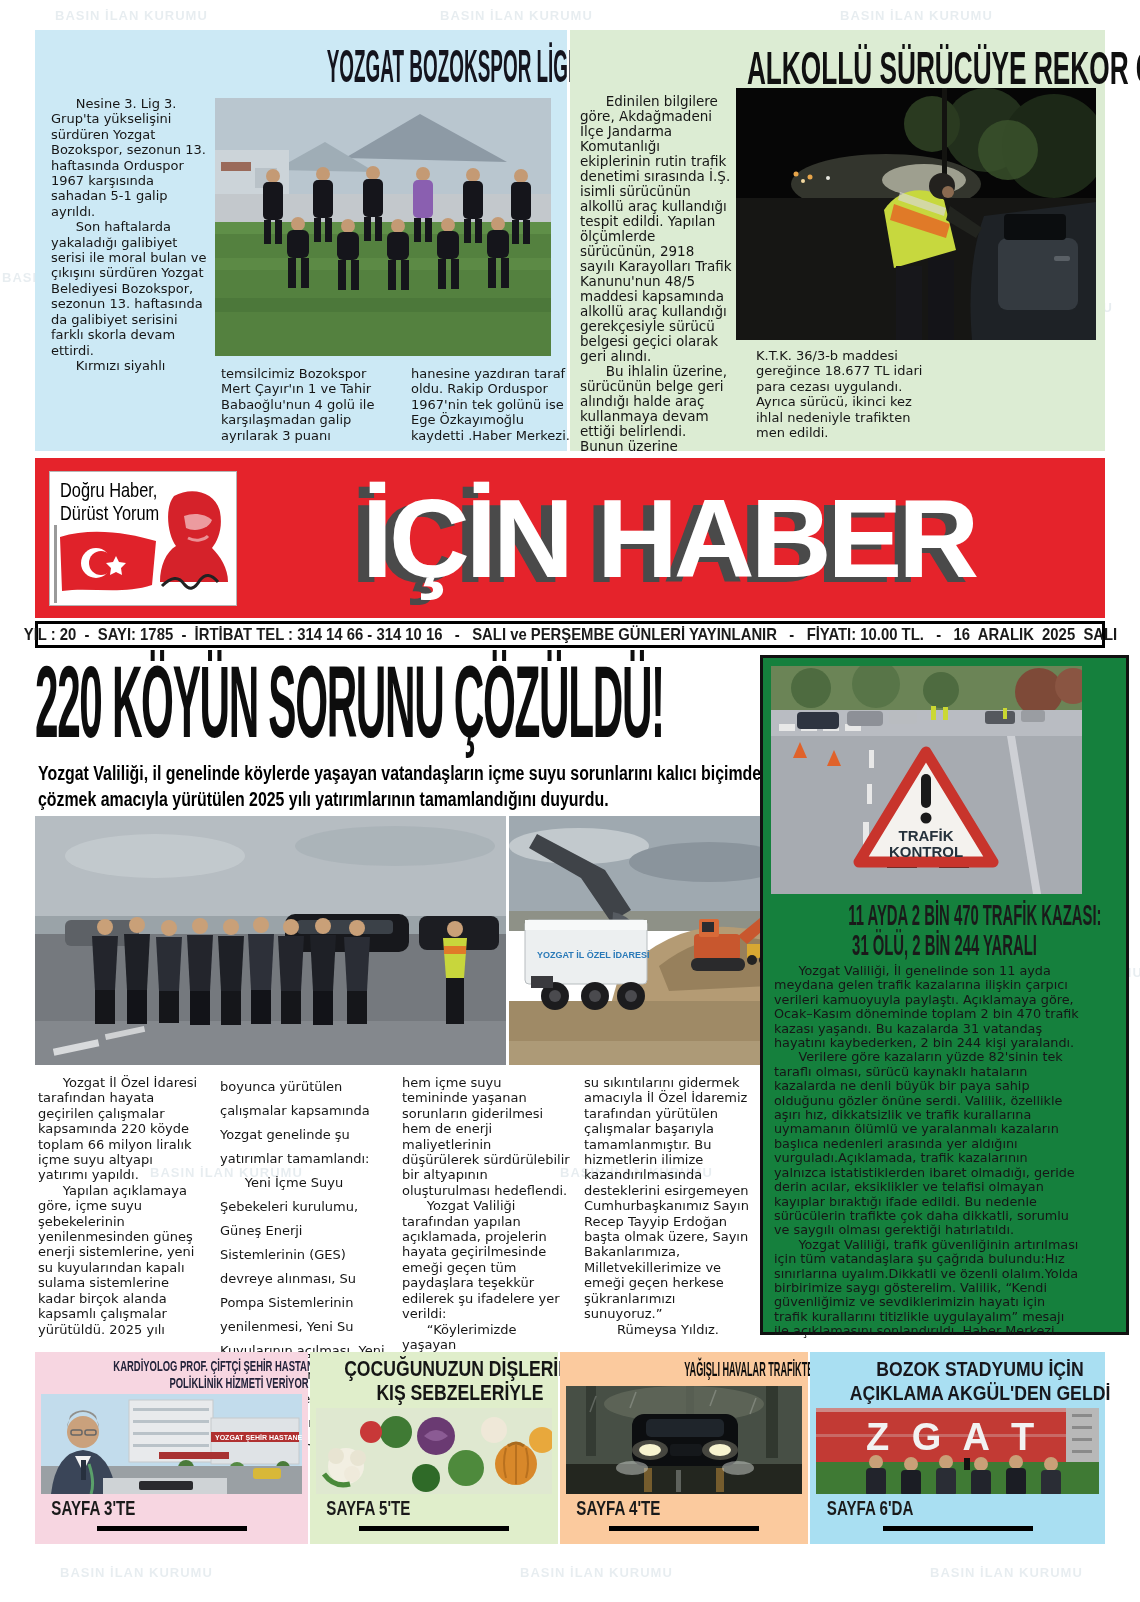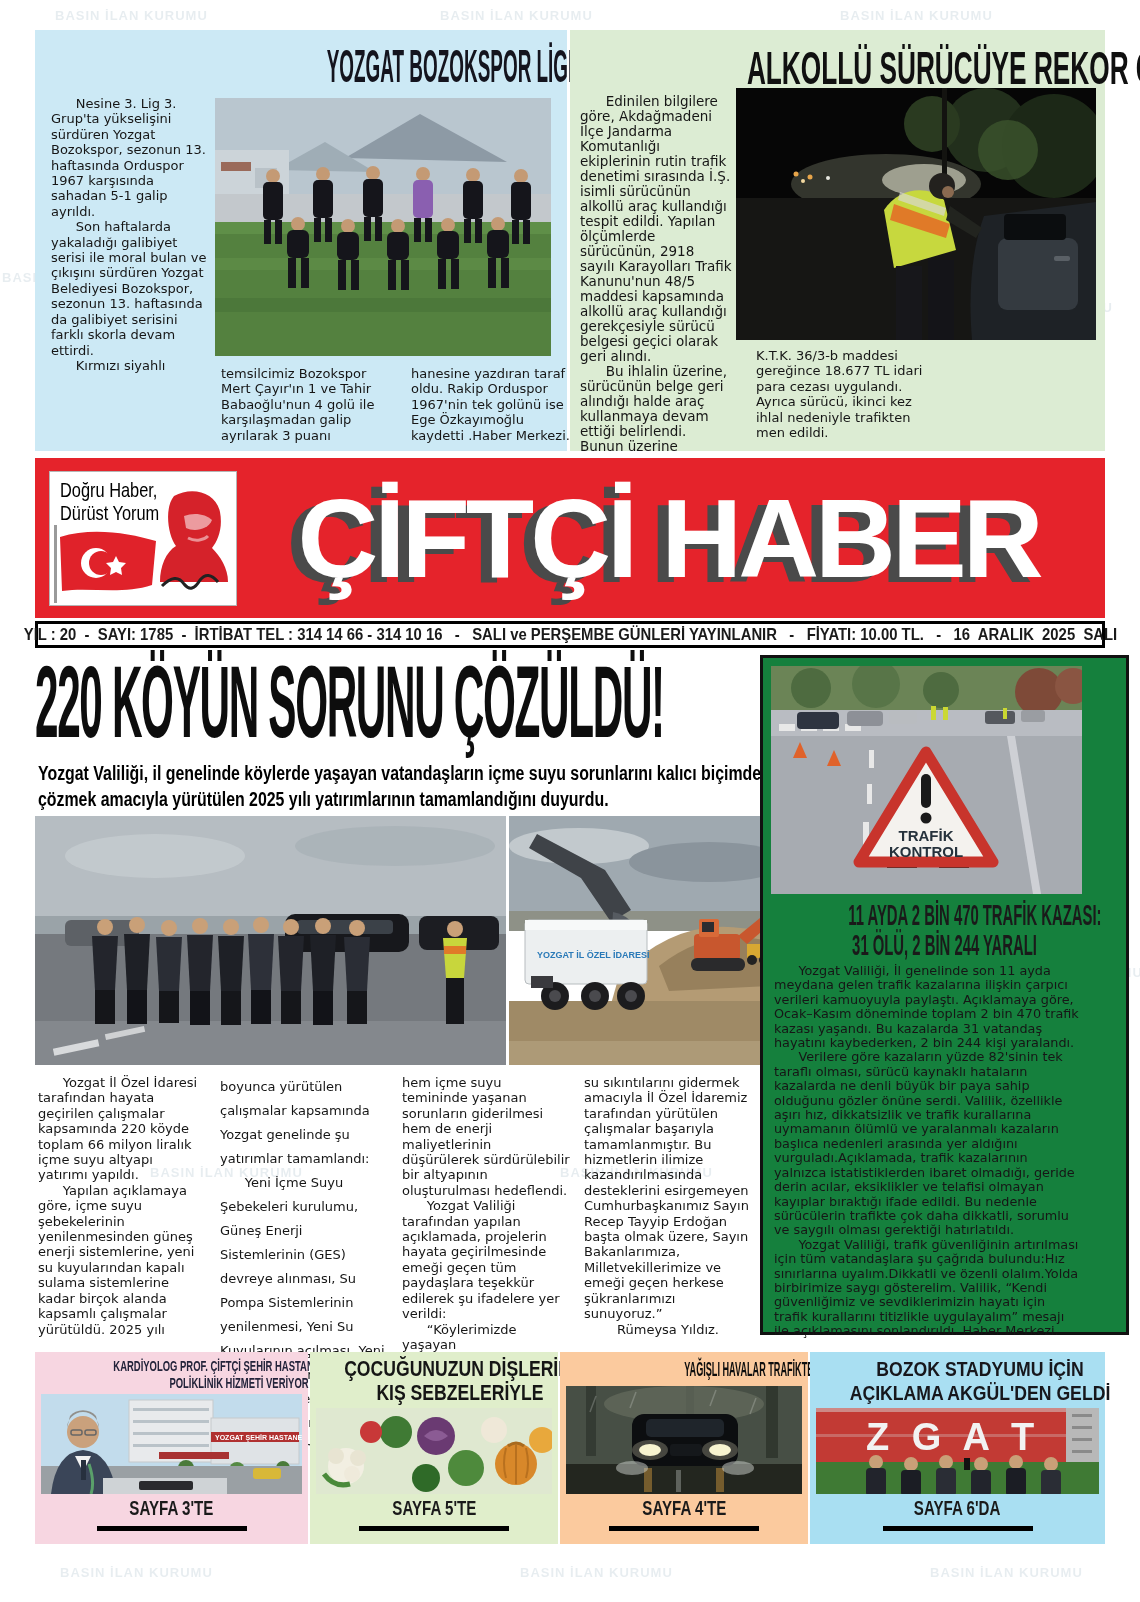--- a/index.html
+++ b/index.html
@@ -33,21 +33,21 @@
      font-family:"Liberation Sans",sans-serif;font-weight:bold;font-size:19.5px;line-height:26px;color:#000}
   
   #trafficBox{left:760px;top:655px;width:369px;height:680px;border:3px solid #111;background:#15803d;box-sizing:border-box}
   #trafficHl{position:absolute;top:242px;width:100%;text-align:center}
   #trafficHl .hl{font-size:28px;line-height:30px;transform:scale(.53,1.05);transform-origin:center top;display:block;white-space:nowrap}
   
   .teaser{position:absolute;top:1352px;height:192px}
   .t-title{position:absolute;top:5px;width:100%;text-align:center}
   .t-title .inner{display:inline-block;font-family:"Liberation Sans",sans-serif;font-weight:bold;transform-origin:center top}
   .t-photo{position:absolute}
-  .t-page{position:absolute;bottom:24px;width:100%;text-align:center;font-family:"Liberation Sans",sans-serif;font-weight:bold;font-size:21px}
+  .t-page{position:absolute;bottom:24px;width:100%;text-align:left;font-family:"Liberation Sans",sans-serif;font-weight:bold;font-size:21px}
   .t-page span{display:inline-block;transform:scaleX(.72);transform-origin:center}
   .t-bar{position:absolute;bottom:13px;left:50%;margin-left:-75px;width:150px;height:5px;background:#000}
 </style>
 </head>
 <body>
 
 <span class="wm" style="left:55px;top:8px">BASIN İLAN KURUMU</span>
 <span class="wm" style="left:440px;top:8px">BASIN İLAN KURUMU</span>
 <span class="wm" style="left:840px;top:8px">BASIN İLAN KURUMU</span>
 <span class="wm" style="left:2px;top:270px">BASIN İLAN KURUMU</span>
@@ -216,21 +216,21 @@
       <circle cx="51" cy="38" r="12" fill="#e0222a"></circle>
       <path d="M66,31 l3,6 7,1 -5,5 1,7 -6,-3 -6,3 1,-7 -5,-5 7,-1 Z" fill="#fff"></path>
     </svg>
     <svg style="position:absolute;right:4px;top:14px" width="78" height="116" viewBox="0 0 78 116">
       <path d="M20,10 C38,0 62,6 66,26 C69,42 64,54 58,62 C66,70 74,82 74,96 L6,96 C6,80 12,66 22,60 C14,50 10,22 20,10 Z" fill="#d5222a"></path>
       <path d="M30,30 C40,26 52,28 58,34 C54,44 40,46 32,42 Z" fill="#fff" opacity=".55"></path>
       <path d="M34,52 C42,56 50,54 54,50" stroke="#fff" stroke-width="3" fill="none" opacity=".5"></path>
       <path d="M8,100 q14,-14 22,-2 q8,10 16,-4 q8,-10 18,2" stroke="#222" stroke-width="3" fill="none"></path>
     </svg>
   </div>
-  <div id="mastTitle">ÇİFTÇİ HABER</div>
+  <div id="mastTitle">İÇİN HABER</div>
 </div>
 
 <div class="abs" id="infoBar">
   <span>YIL : 20  -  SAYI: 1785  -  İRTİBAT TEL : 314 14 66 - 314 10 16   -   SALI ve PERŞEMBE GÜNLERİ YAYINLANIR   -   FİYATI: 10.00 TL.   -   16  ARALIK  2025  SALI</span>
 </div>
 
 <div class="abs" id="mainHl">
   <span class="hl" style="color:#0d0d0d">220 KÖYÜN SORUNU ÇÖZÜLDÜ!</span>
 </div>
 <div class="abs" id="subhead">

